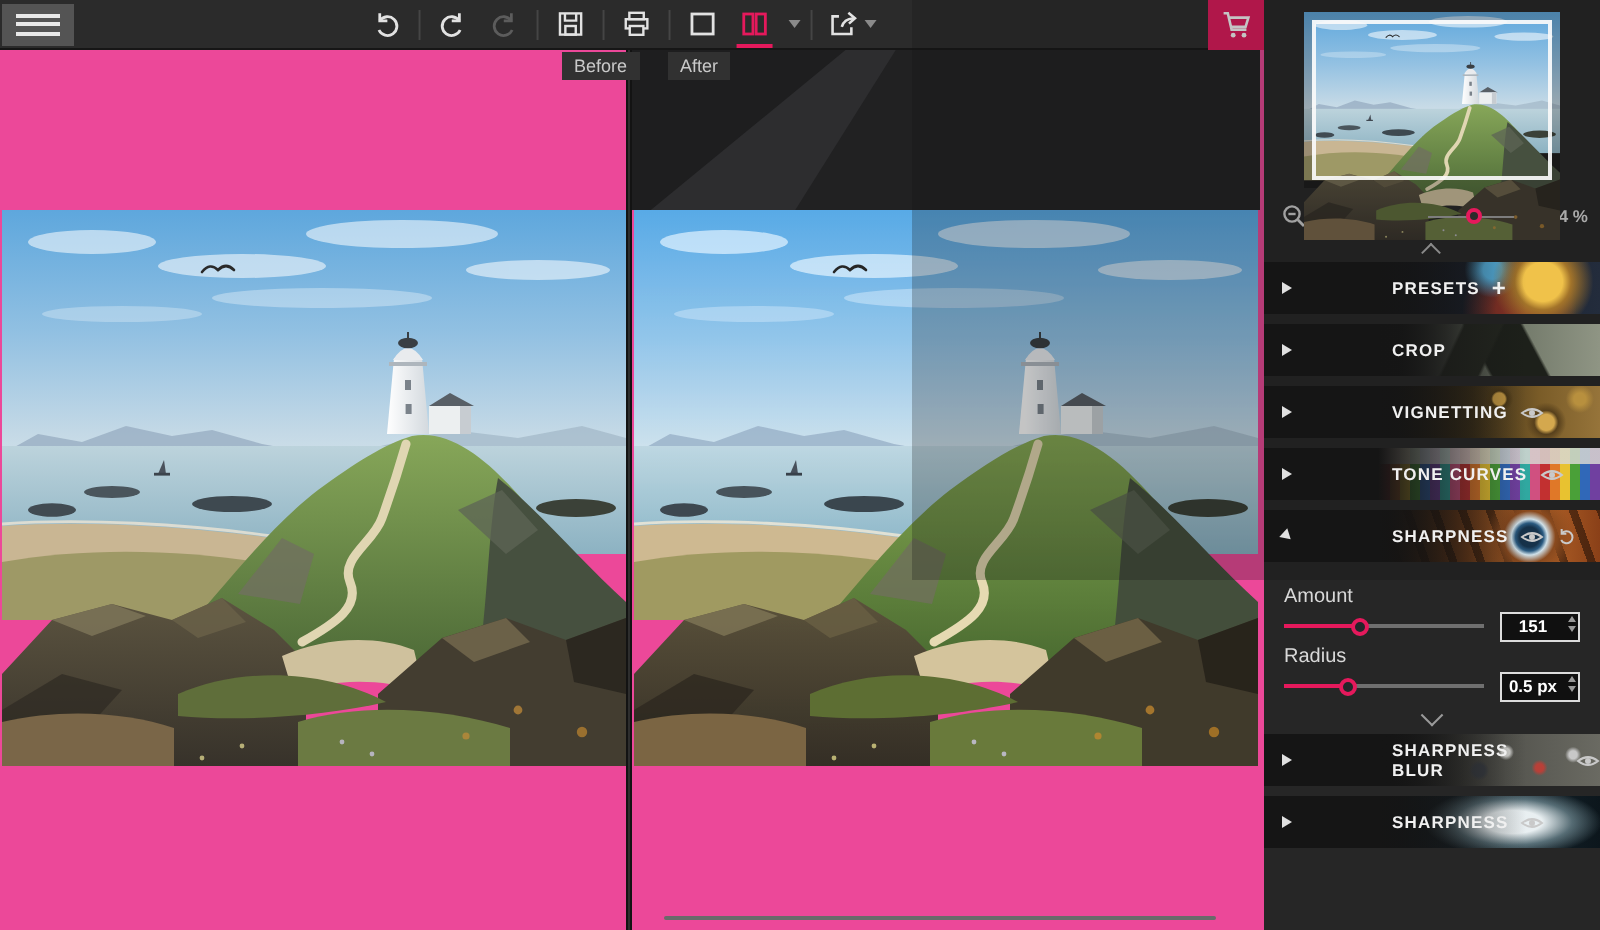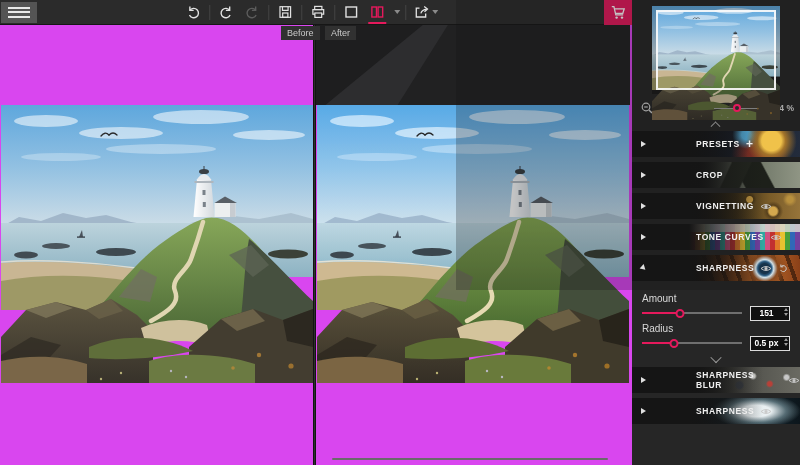--- a/index.html
+++ b/index.html
@@ -21,25 +21,25 @@
     display:flex; align-items:center; justify-content:center; cursor:pointer; }
   .tb-btn svg { display:block; }
   .tb-sep { width:1px; height:15px; background:#454545; margin:0 3px; }
   .tb-btn.active::after { content:""; position:absolute; left:4px; right:4px; bottom:1px; height:2px; background:#e5195c; }
   .caret { width:0; height:0; border-left:3px solid transparent; border-right:3px solid transparent;
     border-top:4px solid #8a8a8a; margin-left:2px; }
   .cart-btn { position:absolute; right:0; top:0; width:28px; height:25px; background:#e5195c;
     border:none; display:flex; align-items:center; justify-content:center; cursor:pointer; }
 
   
-  .workspace { position:relative; width:632px; height:440px; background:#d946ef; }
+  .workspace { position:relative; width:632px; height:440px; background:#ec4899; }
   .compare-label { position:absolute; top:1px; height:14px; background:#313131; color:#c9c9c9;
     font-size:9px; line-height:14px; padding:0 6px; z-index:5; }
   .label-before { left:281px; }
-  .label-after  { left:325px; }
+  .label-after  { left:334px; }
 
   .pane { position:absolute; top:0; height:440px; overflow:hidden; }
   .pane-before { left:0; width:313px; }
   .pane-after  { left:316px; width:314px; }
   .v-divider { position:absolute; left:313px; top:0; width:3px; height:440px; background:#131313; }
   .v-divider::after { content:""; position:absolute; left:1px; top:0; width:1px; height:100%; background:#2e2e2e; }
 
   .deco { position:absolute; left:0; top:0; width:100%; height:80px; background:#2d2d2f; }
   .deco .d1 { position:absolute; inset:0; background:#1e1e1f;
     clip-path:polygon(0 0, 34% 0, 3% 100%, 0 100%); }

